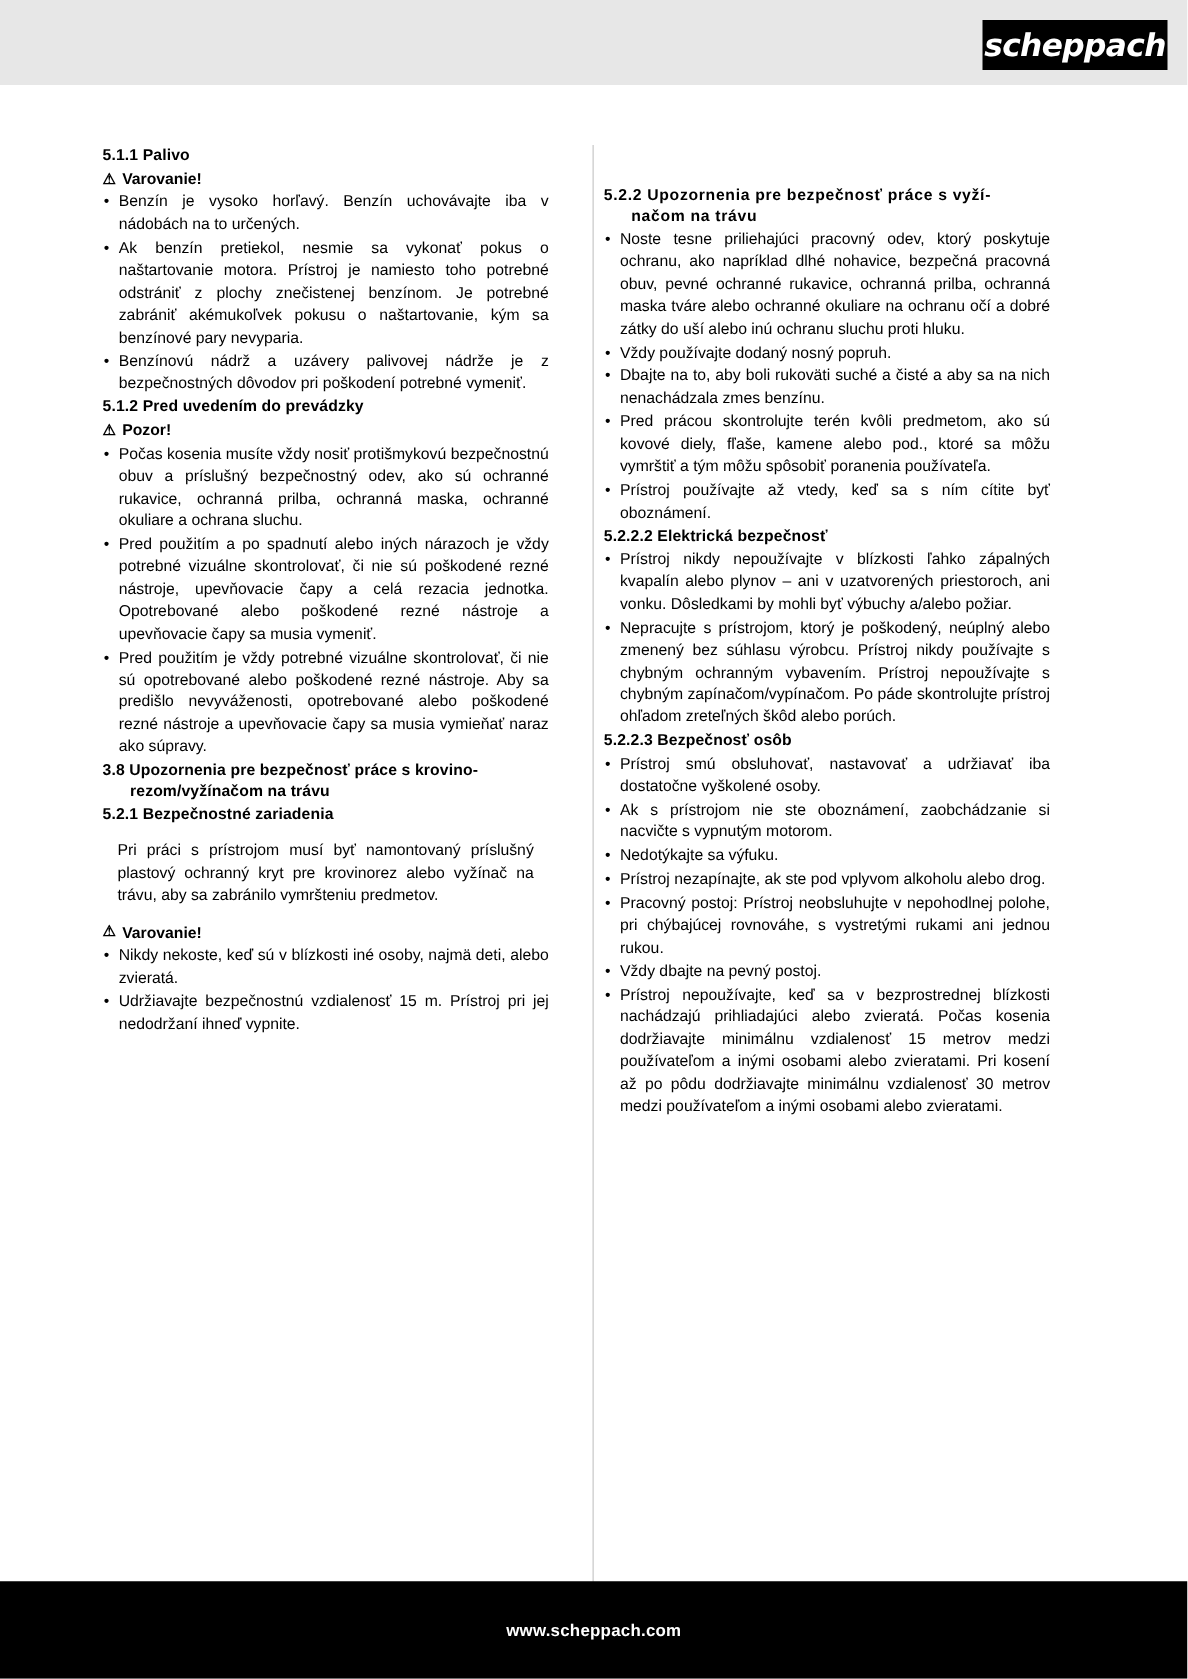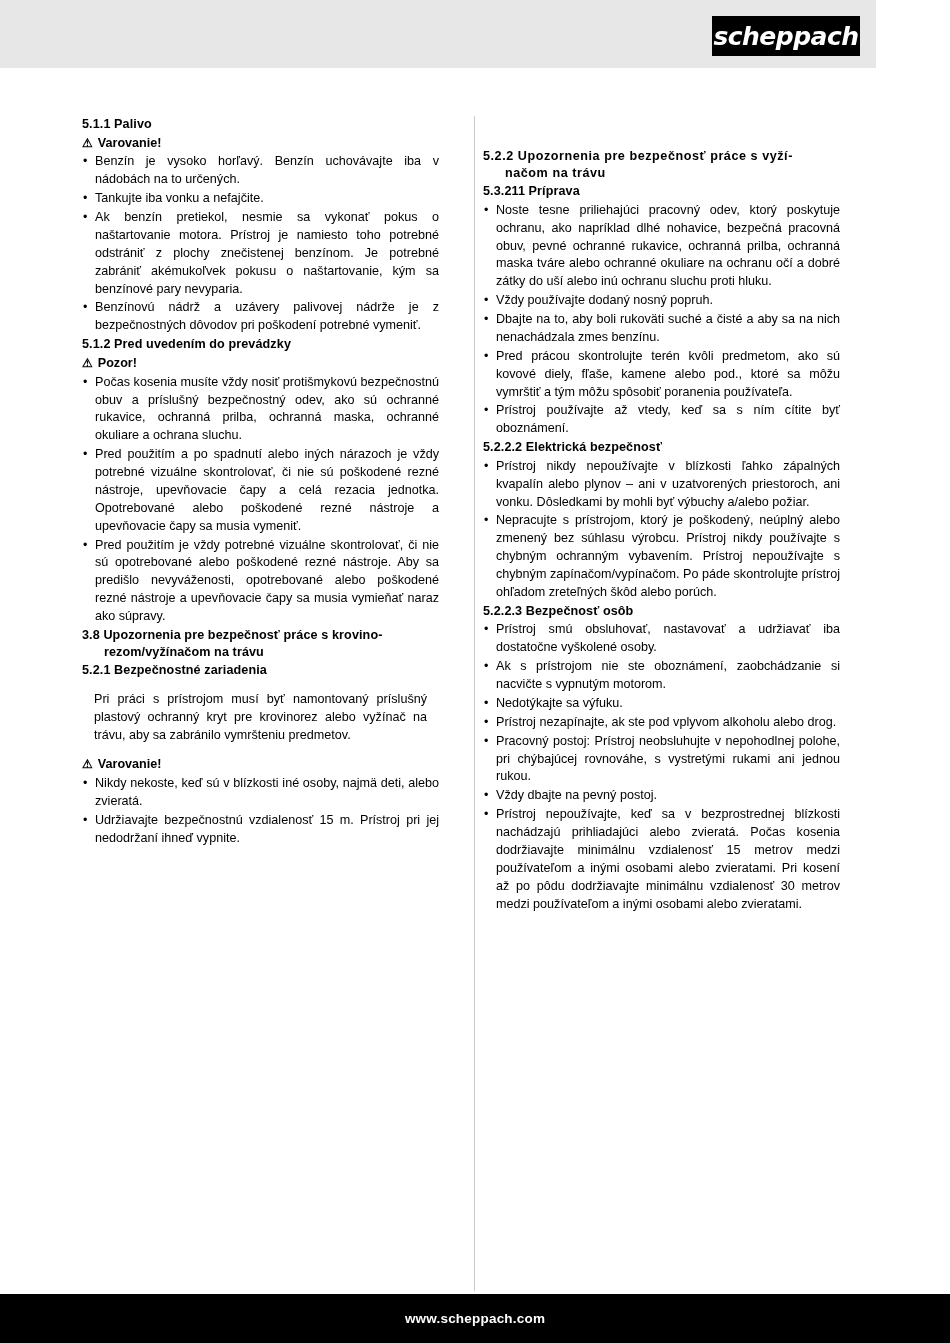--- a/index.html
+++ b/index.html
@@ -11,21 +11,21 @@
     font-family: "Liberation Sans", sans-serif;
     color: #000000;
     position: relative;
     overflow: hidden;
   }
 
   
   .header-band {
     position: absolute;
     top: 0; left: 0;
-    width: 876px;
+    width: 950px;
     height: 68px;
     background: #e7e7e7;
   }
   .brand-box {
     position: absolute;
     top: 16px;
     right: 16px;
     width: 148px;
     height: 40px;
     background: #000000;
@@ -132,21 +132,21 @@
     bottom: 28px;
     font-size: 13px;
     font-weight: normal;
     letter-spacing: 0.3px;
   }
   .footer-band {
     position: absolute;
     left: 0;
     bottom: 0;
     width: 950px;
-    height: 49px;
+    height: 78px;
     background: #000000;
     display: flex;
     align-items: center;
     justify-content: center;
   }
   .footer-text {
     color: #ffffff;
     font-size: 13.5px;
     font-weight: bold;
     letter-spacing: 0.2px;
@@ -168,21 +168,20 @@
 
     <div class="col left">
 
       <h2 class="sec">5.1.1 Palivo</h2>
       <div class="warn">
         <span class="warn-ico">⚠</span>
         <span>Varovanie!</span>
       </div>
       <ul class="bul">
         <li>Benzín je vysoko horľavý. Benzín uchovávajte iba v nádobách na to určených.</li>
-        <li>Tankujte iba vonku a nefajčite.</li>
         <li>Ak benzín pretiekol, nesmie sa vykonať pokus o naštartovanie motora. Prístroj je namiesto toho potrebné odstrániť z plochy znečistenej benzínom. Je potrebné zabrániť akémukoľvek pokusu o naštartovanie, kým sa benzínové pary nevyparia.</li>
         <li>Benzínovú nádrž a uzávery palivovej nádrže je z bezpečnostných dôvodov pri poškodení potrebné vymeniť.</li>
       </ul>
 
       <h2 class="sec gap-before">5.1.2 Pred uvedením do prevádzky</h2>
       <div class="warn">
         <span class="warn-ico">⚠</span>
         <span>Pozor!</span>
       </div>
       <ul class="bul">
@@ -210,21 +209,20 @@
 
     </div>
 
     <div class="col right">
 
       <h2 class="sec spaced">
         <span>5.2.2 Upozornenia pre bezpečnosť práce s vyží-</span>
         <span class="cont">načom na trávu</span>
       </h2>
 
-      <h2 class="sec gap-before">5.3.211 Príprava</h2>
       <ul class="bul">
         <li>Noste tesne priliehajúci pracovný odev, ktorý poskytuje ochranu, ako napríklad dlhé nohavice, bezpečná pracovná obuv, pevné ochranné rukavice, ochranná prilba, ochranná maska tváre alebo ochranné okuliare na ochranu očí a dobré zátky do uší alebo inú ochranu sluchu proti hluku.</li>
         <li>Vždy používajte dodaný nosný popruh.</li>
         <li>Dbajte na to, aby boli rukoväti suché a čisté a aby sa na nich nenachádzala zmes benzínu.</li>
         <li>Pred prácou skontrolujte terén kvôli predmetom, ako sú kovové diely, fľaše, kamene alebo pod., ktoré sa môžu vymrštiť a tým môžu spôsobiť poranenia používateľa.</li>
         <li>Prístroj používajte až vtedy, keď sa s ním cítite byť oboznámení.</li>
       </ul>
 
       <h2 class="sec gap-before">5.2.2.2 Elektrická bezpečnosť</h2>
       <ul class="bul">

